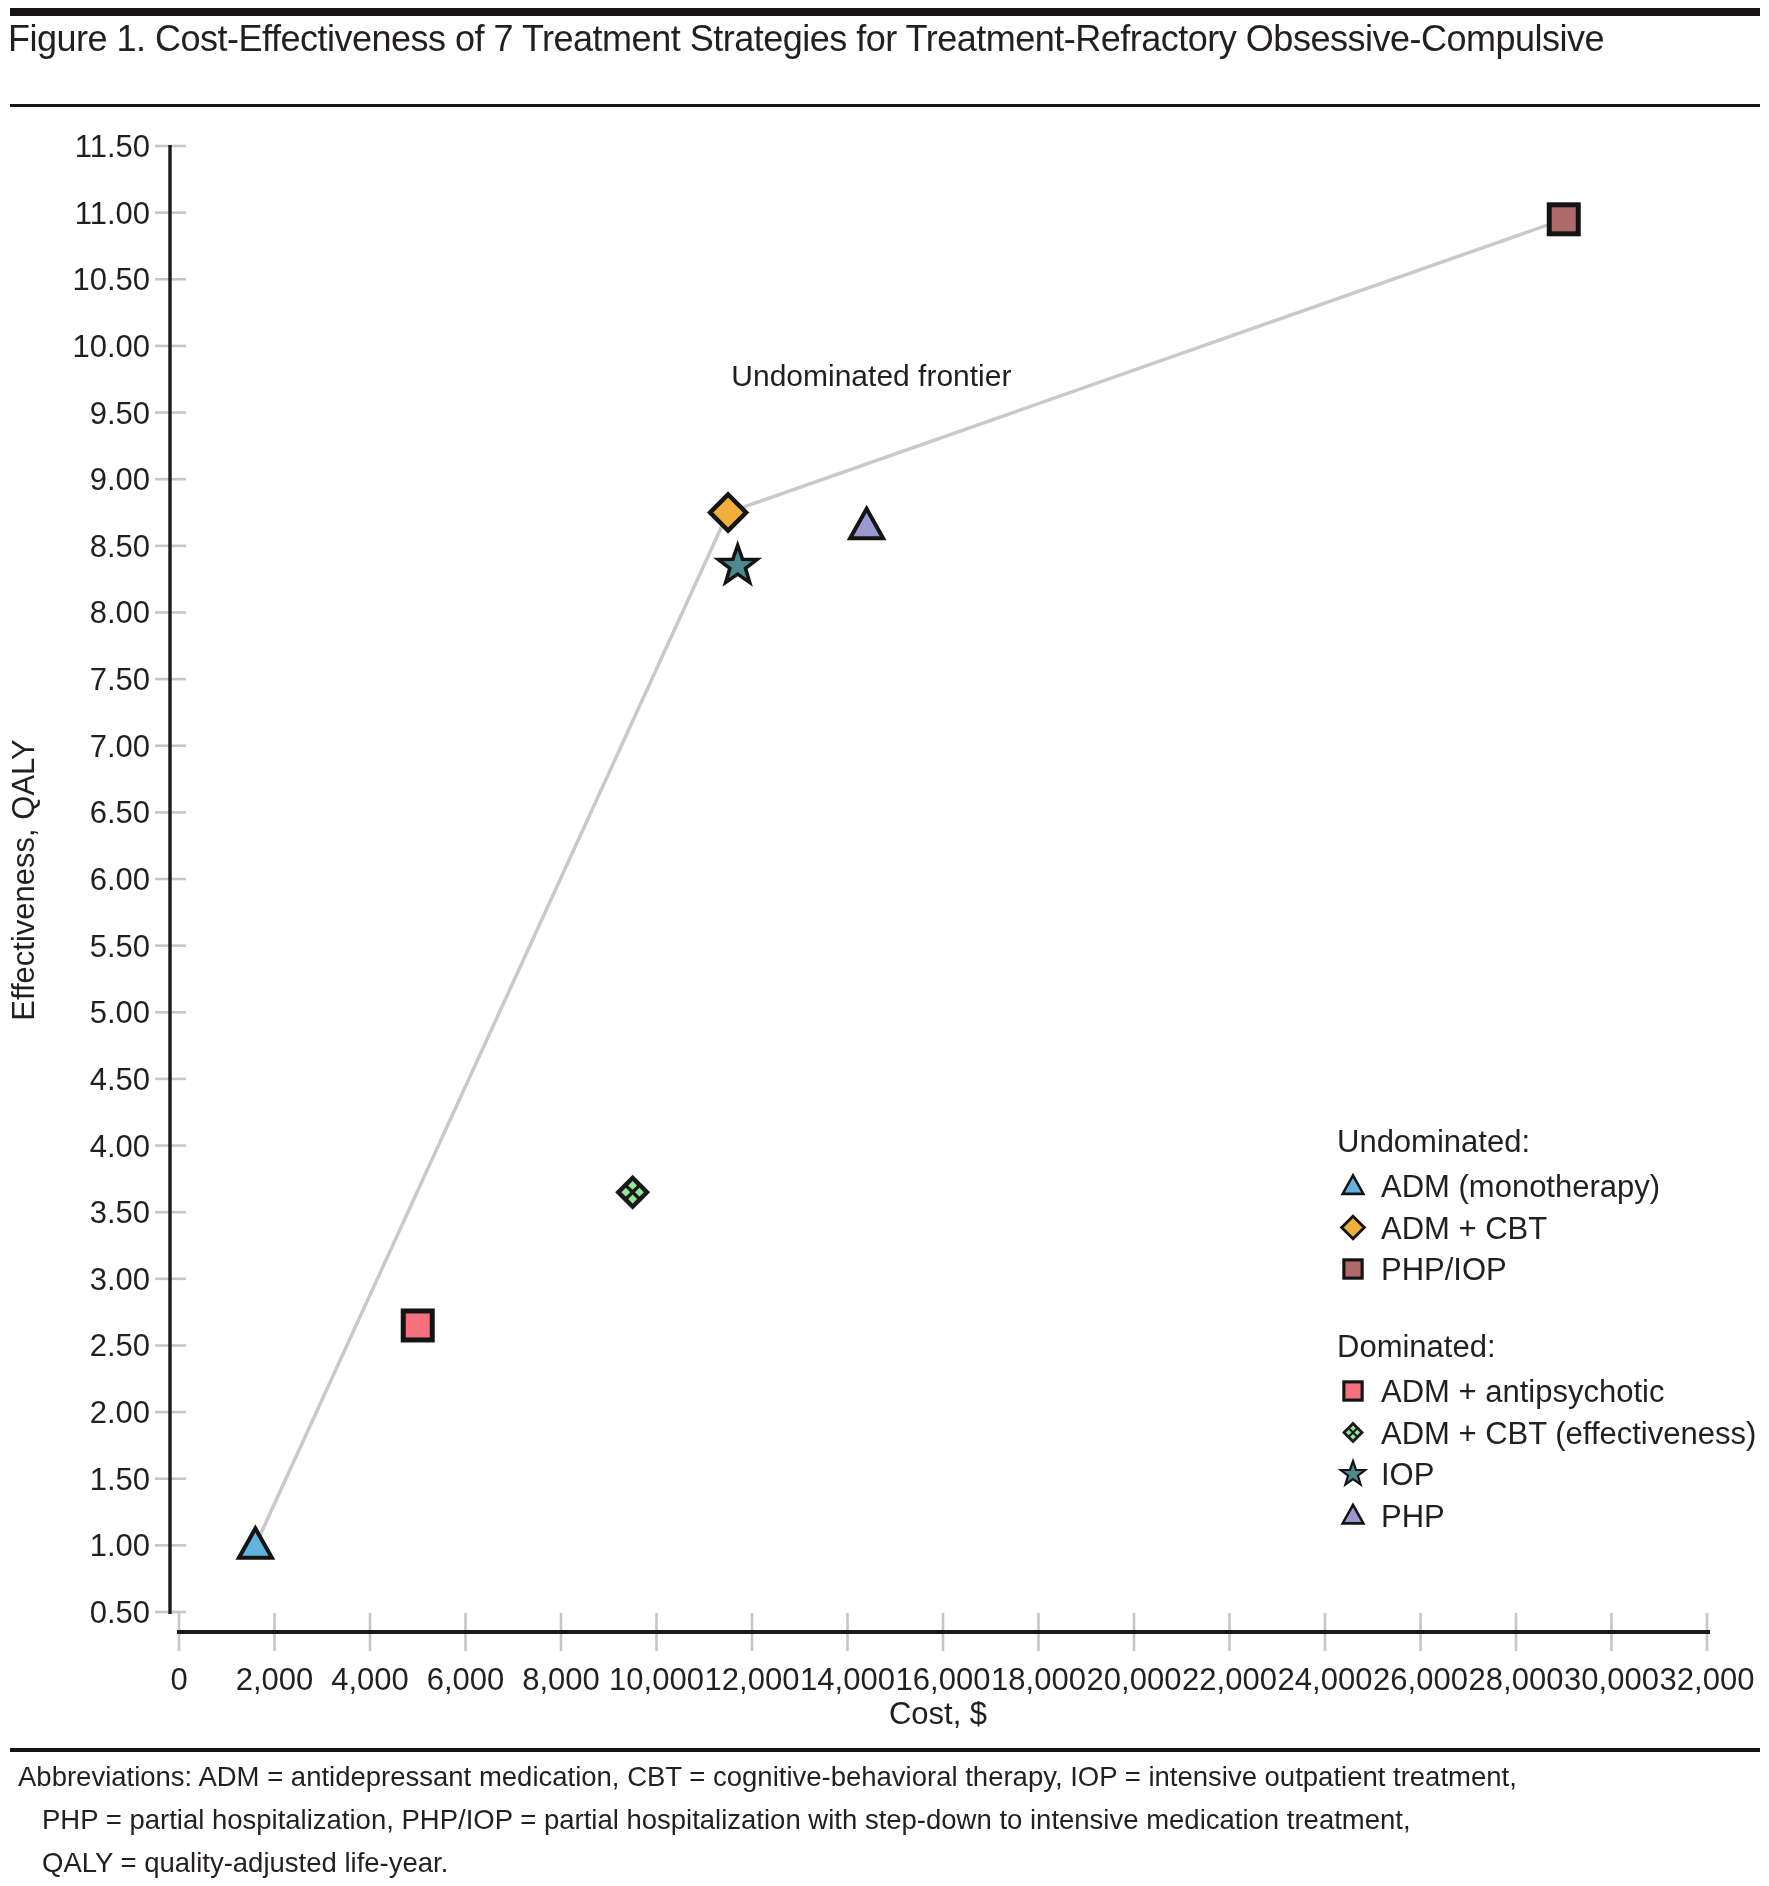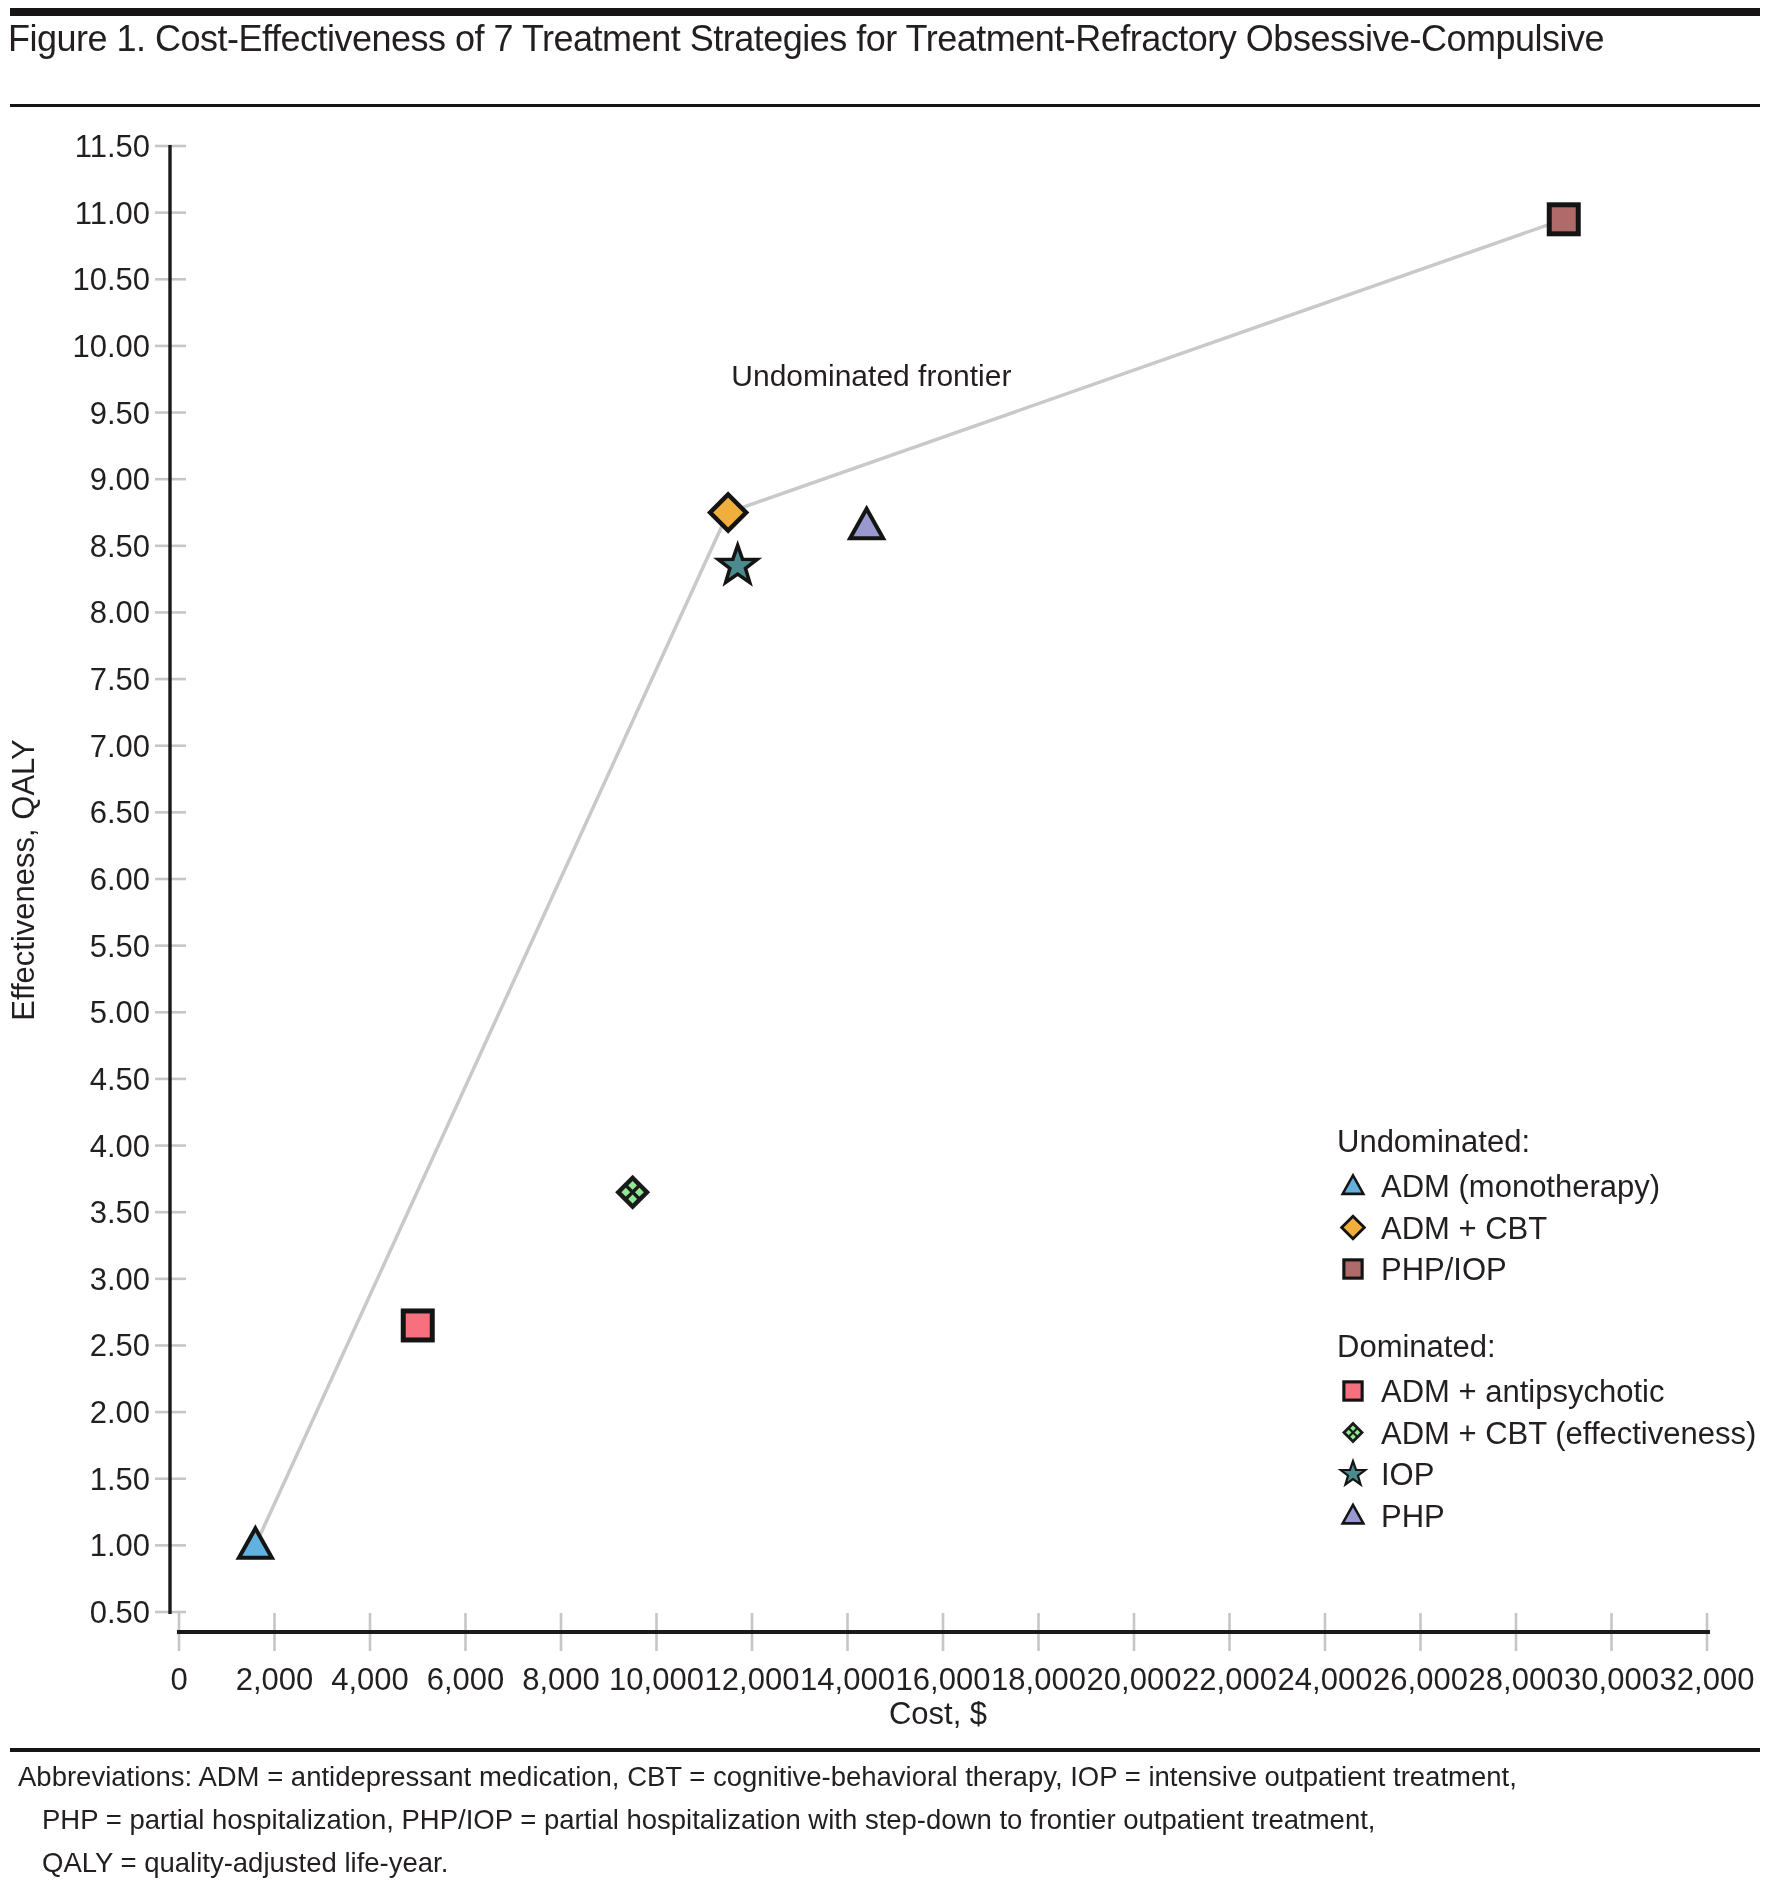--- a/index.html
+++ b/index.html
@@ -189,17 +189,17 @@
         <g>
           <polygon points="1353,1504.79 1363.395,1523.375 1342.605,1523.375" fill="#9a99cf" stroke="#141414" stroke-width="2.52" stroke-linejoin="miter"></polygon>
         </g>
         <text x="1381" y="1526.5" font-size="31" fill="#231f20">PHP</text>
       </g>
     </svg>
 
   <div class="abbr">
     <div class="rule2"></div>
     <p class="first">Abbreviations: ADM = antidepressant medication, CBT = cognitive-behavioral therapy, IOP = intensive outpatient treatment,</p>
-    <p class="indent">PHP = partial hospitalization, PHP/IOP = partial hospitalization with step-down to frontier outpatient treatment,</p>
+    <p class="indent">PHP = partial hospitalization, PHP/IOP = partial hospitalization with step-down to intensive medication treatment,</p>
     <p class="indent">QALY = quality-adjusted life-year.</p>
     <div class="rule2 rule-bottom"></div>
   </div>
 </div>
 
 </body></html>

